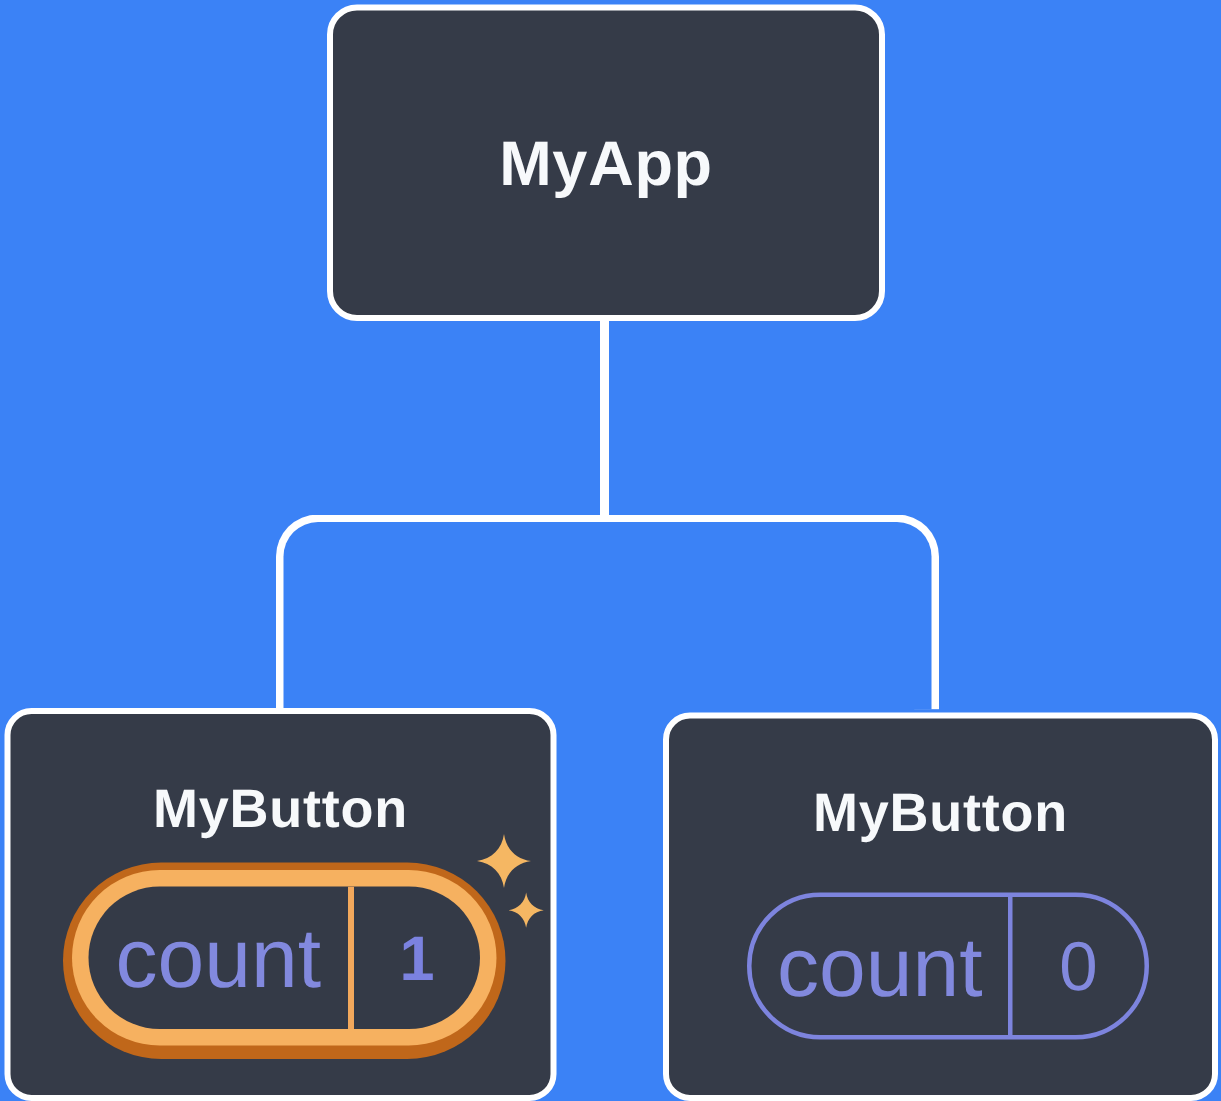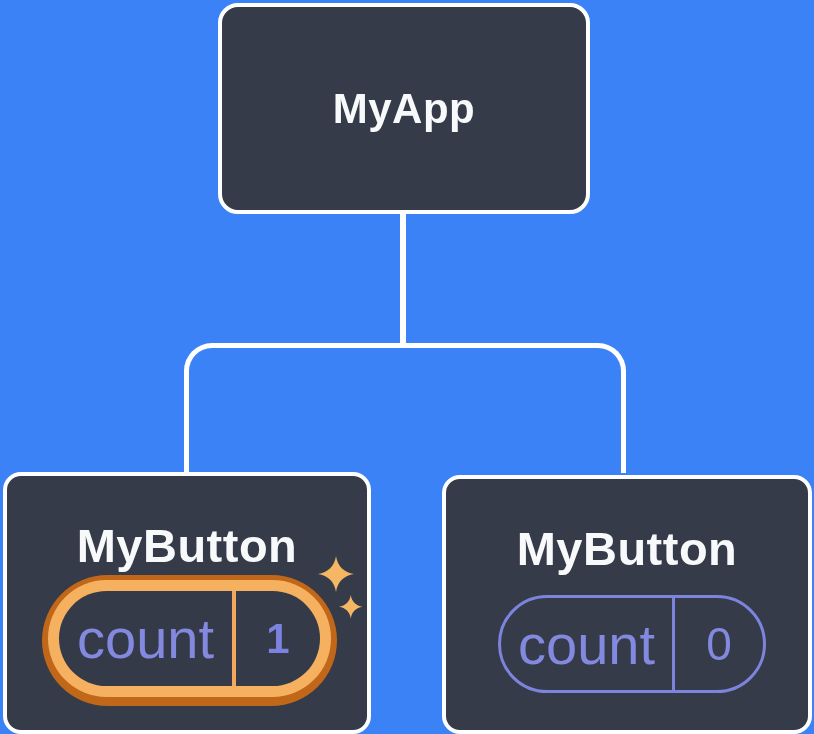--- a/index.html
+++ b/index.html
@@ -29,21 +29,21 @@
   }
   .node-root .node-label {
     font-size: 42px;
   }
   .node-child-left  { left: 3px;   top: 472px; width: 368px; height: 262px; }
   .node-child-right { left: 442px; top: 475px; width: 370px; height: 259px; }
 
   .node-label {
     color: #f7f9fb;
     font-weight: 700;
-    font-size: 47px;
+    font-size: 36px;
     letter-spacing: 0.5px;
     text-align: center;
   }
   .child-label {
     position: absolute;
     left: 0; right: 0;
     top: 42px;
   }
 
   

